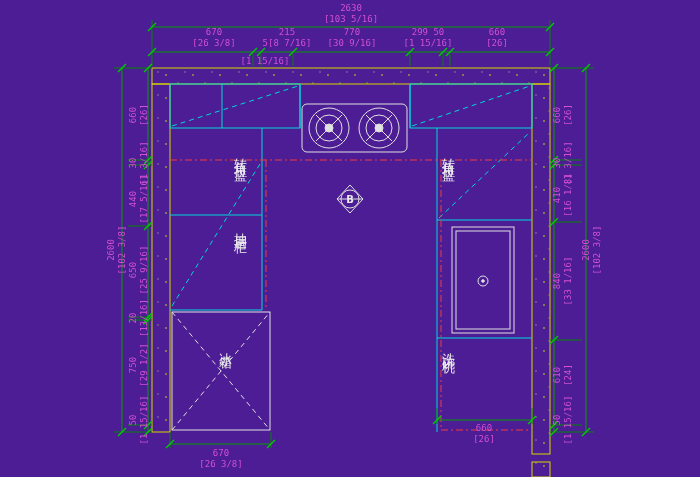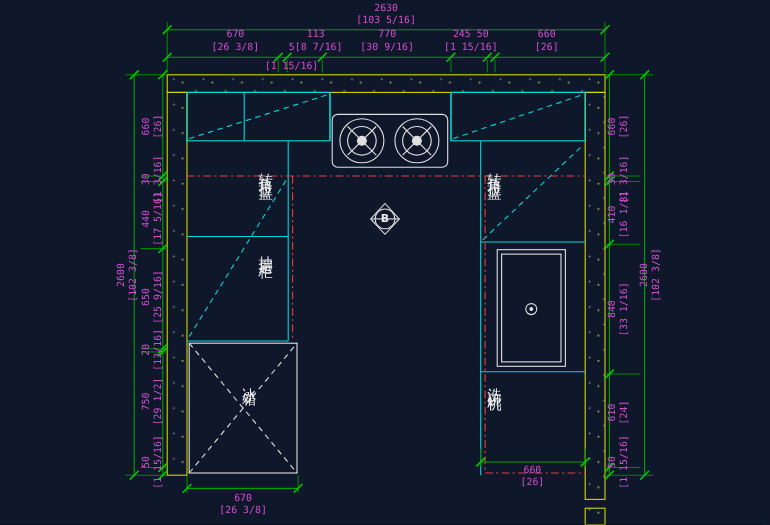--- a/index.html
+++ b/index.html
@@ -1,16 +1,16 @@
 <!DOCTYPE html>
 <html><head>
 <meta charset="utf-8">
 <style>
   html,body{margin:0;padding:0;background:#000;}
-  #canvas{position:relative;width:700px;height:477px;background:#0f172a;overflow:hidden;
+  #canvas{position:relative;width:700px;height:477px;background:#4c1d95;overflow:hidden;
           font-family:"DejaVu Sans",sans-serif;}
   svg{position:absolute;left:0;top:0;}
   .hdim{position:absolute;transform:translate(-50%,0);text-align:center;
         color:#d24fd2;font:9px "DejaVu Sans Mono",monospace;line-height:11px;white-space:nowrap;}
   .hdim span{display:block;}
   .vdim{position:absolute;transform:translate(-50%,-50%) rotate(-90deg);text-align:center;
         color:#d24fd2;font:9px "DejaVu Sans Mono",monospace;line-height:11px;white-space:nowrap;}
   .vdim span{display:block;}
   .clabel{position:absolute;writing-mode:vertical-rl;text-orientation:upright;
           color:#ededed;font-size:13px;letter-spacing:4px;line-height:15px;}
@@ -125,29 +125,29 @@
 
 <div class="hdim" style="left:351px;top:3px;">
   <span>2630</span>
   <span>[103 5/16]</span>
 </div>
 <div class="hdim" style="left:214px;top:27px;">
   <span>670</span>
   <span>[26 3/8]</span>
 </div>
 <div class="hdim" style="left:287px;top:27px;">
-  <span>113</span>
+  <span>215</span>
   <span>5[8 7/16]</span>
 </div>
 <div class="hdim" style="left:352px;top:27px;">
   <span>770</span>
   <span>[30 9/16]</span>
 </div>
 <div class="hdim" style="left:428px;top:27px;">
-  <span>245 50</span>
+  <span>299 50</span>
   <span>[1 15/16]</span>
 </div>
 <div class="hdim" style="left:497px;top:27px;">
   <span>660</span>
   <span>[26]</span>
 </div>
 <div class="hdim" style="left:265px;top:56px;">
   <span>[1 15/16]</span>
 </div>
 <div class="hdim" style="left:221px;top:448px;">

